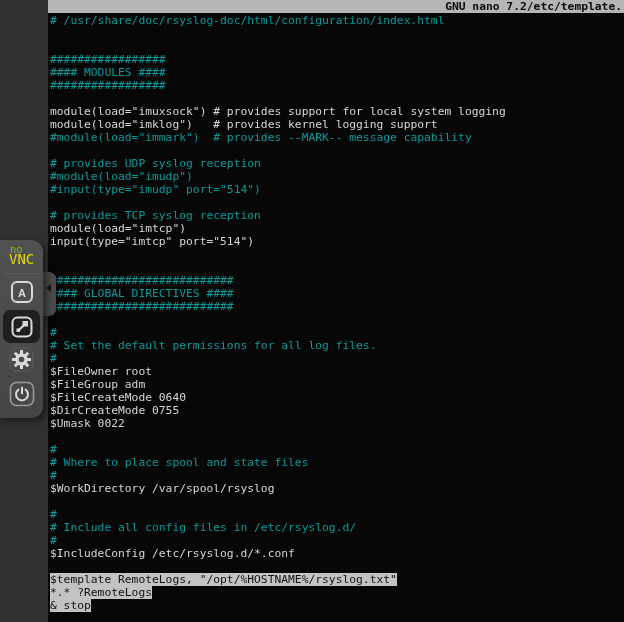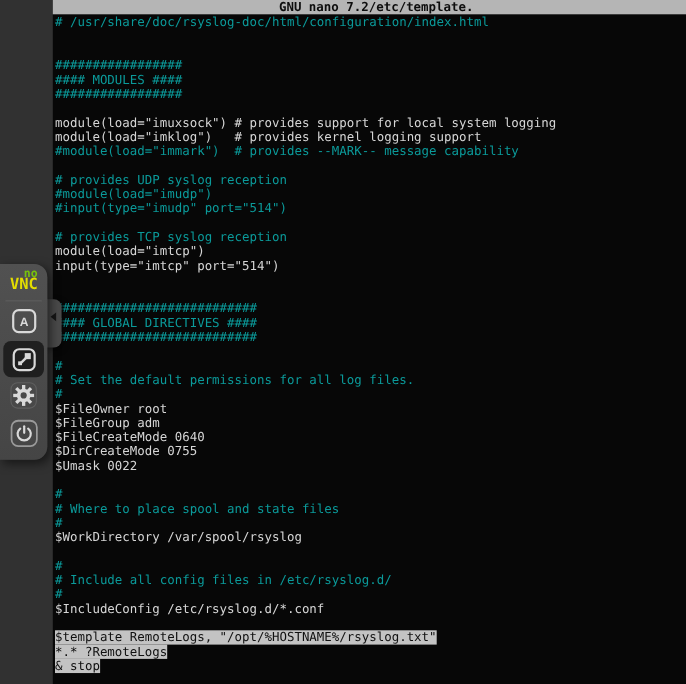--- a/index.html
+++ b/index.html
@@ -13,21 +13,21 @@
   }
 
   
   .terminal {
     position: absolute; left: 48px; top: 0; right: 0; bottom: 0;
     background: var(--terminal_bg, #070707);
   }
   .titlebar {
     height: 13px; background: var(--titlebar_bg, #b5b5b5);
     color: var(--titlebar_text, #0d0d0d);
-    display: flex; justify-content: center; align-items: center;
+    display: flex; justify-content: flex-end; align-items: center;
     font-size: 11.3px; line-height: 13px; font-weight: bold;
     padding-left: 14px; padding-right: 2px;
     white-space: pre; overflow: hidden;
   }
   .content {
     padding: 1px 0 0 2px;
     font-size: 11.3px; line-height: 13px;
     white-space: pre; overflow: hidden;
   }
   .line { height: 13px; }
@@ -50,21 +50,21 @@
     box-shadow: 2px 2px 6px rgba(0,0,0,0.45);
     z-index: 2; border: none; padding: 0; cursor: pointer;
   }
   .handle-arrow {
     position: absolute; left: 4px; top: 12px;
     width: 0; height: 0;
     border-top: 4px solid transparent;
     border-bottom: 4px solid transparent;
     border-right: 5px solid #161616;
   }
-  .vnc-logo { position: absolute; top: 5px; left: 9px; font-weight: bold; text-align: right; }
+  .vnc-logo { position: absolute; top: 5px; left: 9px; font-weight: normal; }
   .logo-no  { color: var(--logo_green, #77c20c); font-size: 10.5px; line-height: 9px; margin-left: 1px; }
   .logo-vnc { color: var(--logo_yellow, #e3dd00); font-size: 14px; line-height: 10px; }
   .divider { position: absolute; top: 33px; left: 5px; right: 5px; height: 1px; background: #5e5e5e; }
 
   .panel-btn {
     position: absolute; display: flex; align-items: center; justify-content: center;
     background: none; border: none; padding: 0; margin: 0; cursor: pointer;
     color: var(--icon, #d9d9d9);
   }
   .btn-keyboard   { left: 9px;  top: 39px;  width: 25px; height: 25px; }

